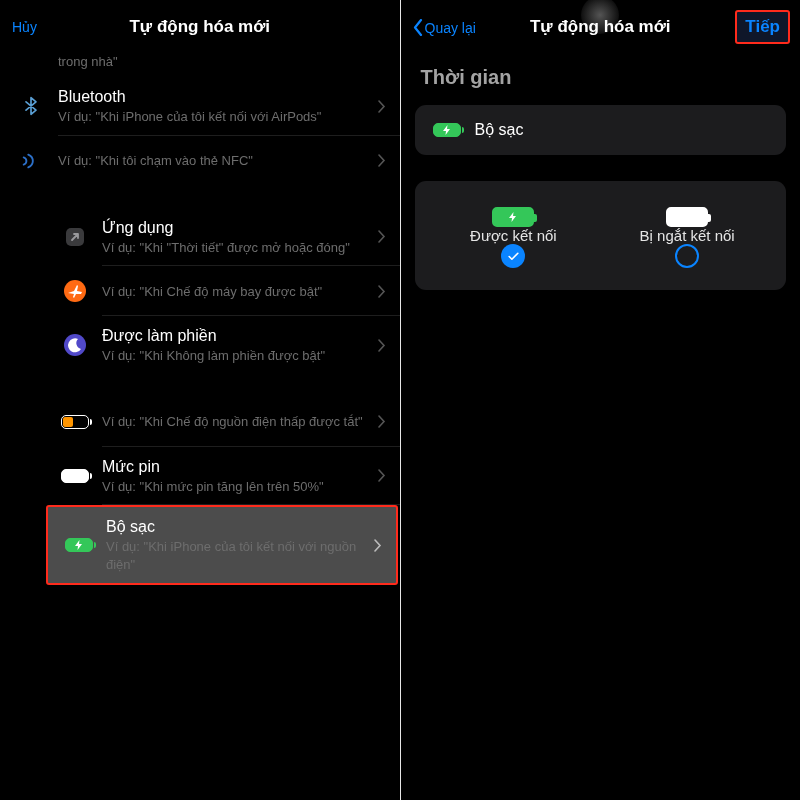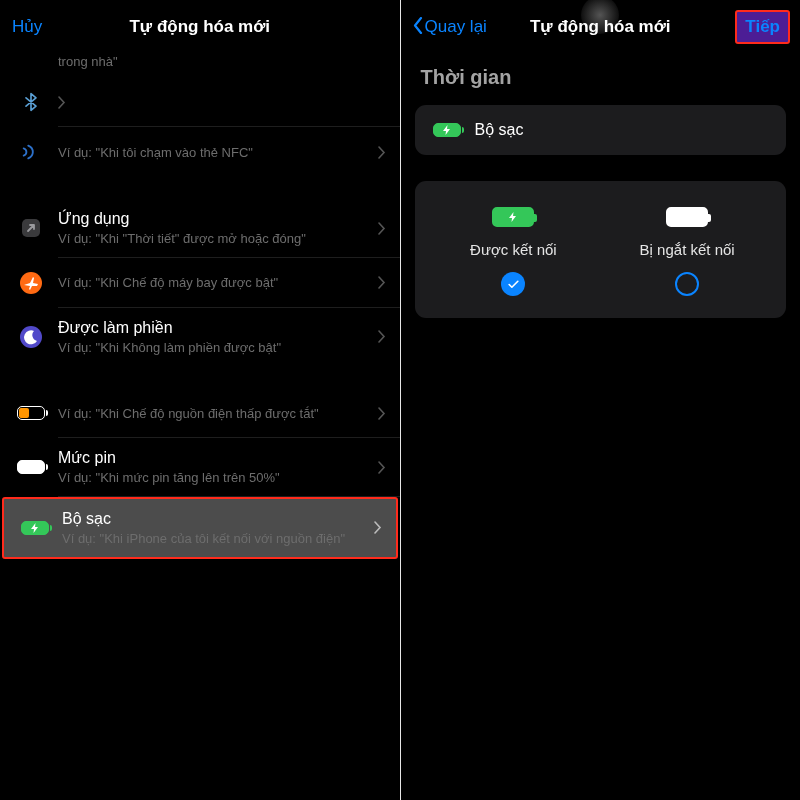--- a/index.html
+++ b/index.html
@@ -30,43 +30,43 @@
     justify-content: center;
     position: relative;
     color: #fff;
     font-size: 17px;
     font-weight: 600;
   }
   .nav-left {
     position: absolute;
     left: 12px;
     display: flex;
-    align-items: flex-start;
+    align-items: flex-end;
     gap: 2px;
     color: #0a84ff;
-    font-size: 17px;
+    font-size: 14px;
     font-weight: 400;
   }
   .nav-right {
     position: absolute;
     right: 10px;
     color: #0a84ff;
     font-size: 17px;
     font-weight: 600;
     padding: 5px 8px;
   }
   .chev-left {
     width: 10px; height: 17px;
   }
   .content {
     padding: 0;
     color: #fff;
   }
 
-  .section { margin-top: 22px; }
+  .section { margin-top: 22px; margin-left: 44px; }
 
   .row {
     display: flex;
     align-items: center;
     padding: 10px 14px 10px 16px;
     position: relative;
   }
   .row-icon {
     width: 30px; height: 30px;
     display: flex; align-items: center; justify-content: center;
@@ -117,21 +117,21 @@
     background: #1c1c1e;
     margin: 26px 14px 0 14px;
     border-radius: 11px;
     padding: 26px 16px 22px 16px;
     display: flex;
     gap: 8px;
   }
   .choice {
     flex: 1;
     display: flex; flex-direction: column; align-items: center;
-    gap: 14px;
+    gap: 0;
   }
   .choice-label { font-size: 15px; color: #e5e5e5; }
   .radio {
     width: 24px; height: 24px; border-radius: 50%;
   }
   .radio.on {
     background: #0a84ff;
     display: flex; align-items: center; justify-content: center;
   }
   .radio.off {
@@ -155,21 +155,21 @@
     width: 40%; background:#ff9500; border-radius:2px;
   }
   .battery.white-filled { background:#fff; }
   .battery.white-filled::after { background:#fff; }
   .battery.sm { width: 28px; height: 14px; border-width:1.5px; }
   .battery.sm::after { right:-4px; top:3px; width:2px; height:6px; }
   .bolt { width: 12px; height: 14px; }
 
   .hi-next {
     border: 2px solid #ff2b1c;
-    background: #4c1d95;
+    background: #0f172a;
     border-radius: 3px;
   }
 
   .assistive {
     position: absolute;
     top: -4px; left: 50%;
     width: 38px; height: 38px;
     transform: translateX(-50%);
     border-radius: 50%;
     background: radial-gradient(circle at 50% 50%, #bfbfbfcc 0%, #5a5a5a99 55%, #2a2a2a33 80%);
@@ -190,20 +190,24 @@
 
   <div class="content">
     <div class="frag">trong nhà"</div>
 
     <div class="row">
       <div class="row-icon">
         <svg viewBox="0 0 24 24" width="20" height="20" fill="none" stroke="#5a9fd4" stroke-width="2" stroke-linecap="round" stroke-linejoin="round">
             <path d="M6 7l12 10-6 5V2l6 5L6 17"></path>
           </svg>
       </div>
+      <div class="row-text">
+        <div class="row-title">Bluetooth</div>
+        <div class="row-sub">Ví dụ: "Khi iPhone của tôi kết nối với AirPods"</div>
+      </div>
       <svg class="row-chevron" viewBox="0 0 8 13">
           <path d="M1 1l5 5.5L1 12" stroke="currentColor" stroke-width="1.6" fill="none" stroke-linecap="round"></path>
         </svg>
       <div class="row-sep"></div>
     </div>
 
     <div class="row">
       <div class="row-icon">
         <svg viewBox="0 0 24 24" width="22" height="22" fill="none" stroke="#2c70c9" stroke-width="2" stroke-linecap="round">
             <path d="M4 8c0 0 3 1 3 4s-3 4-3 4"></path>

